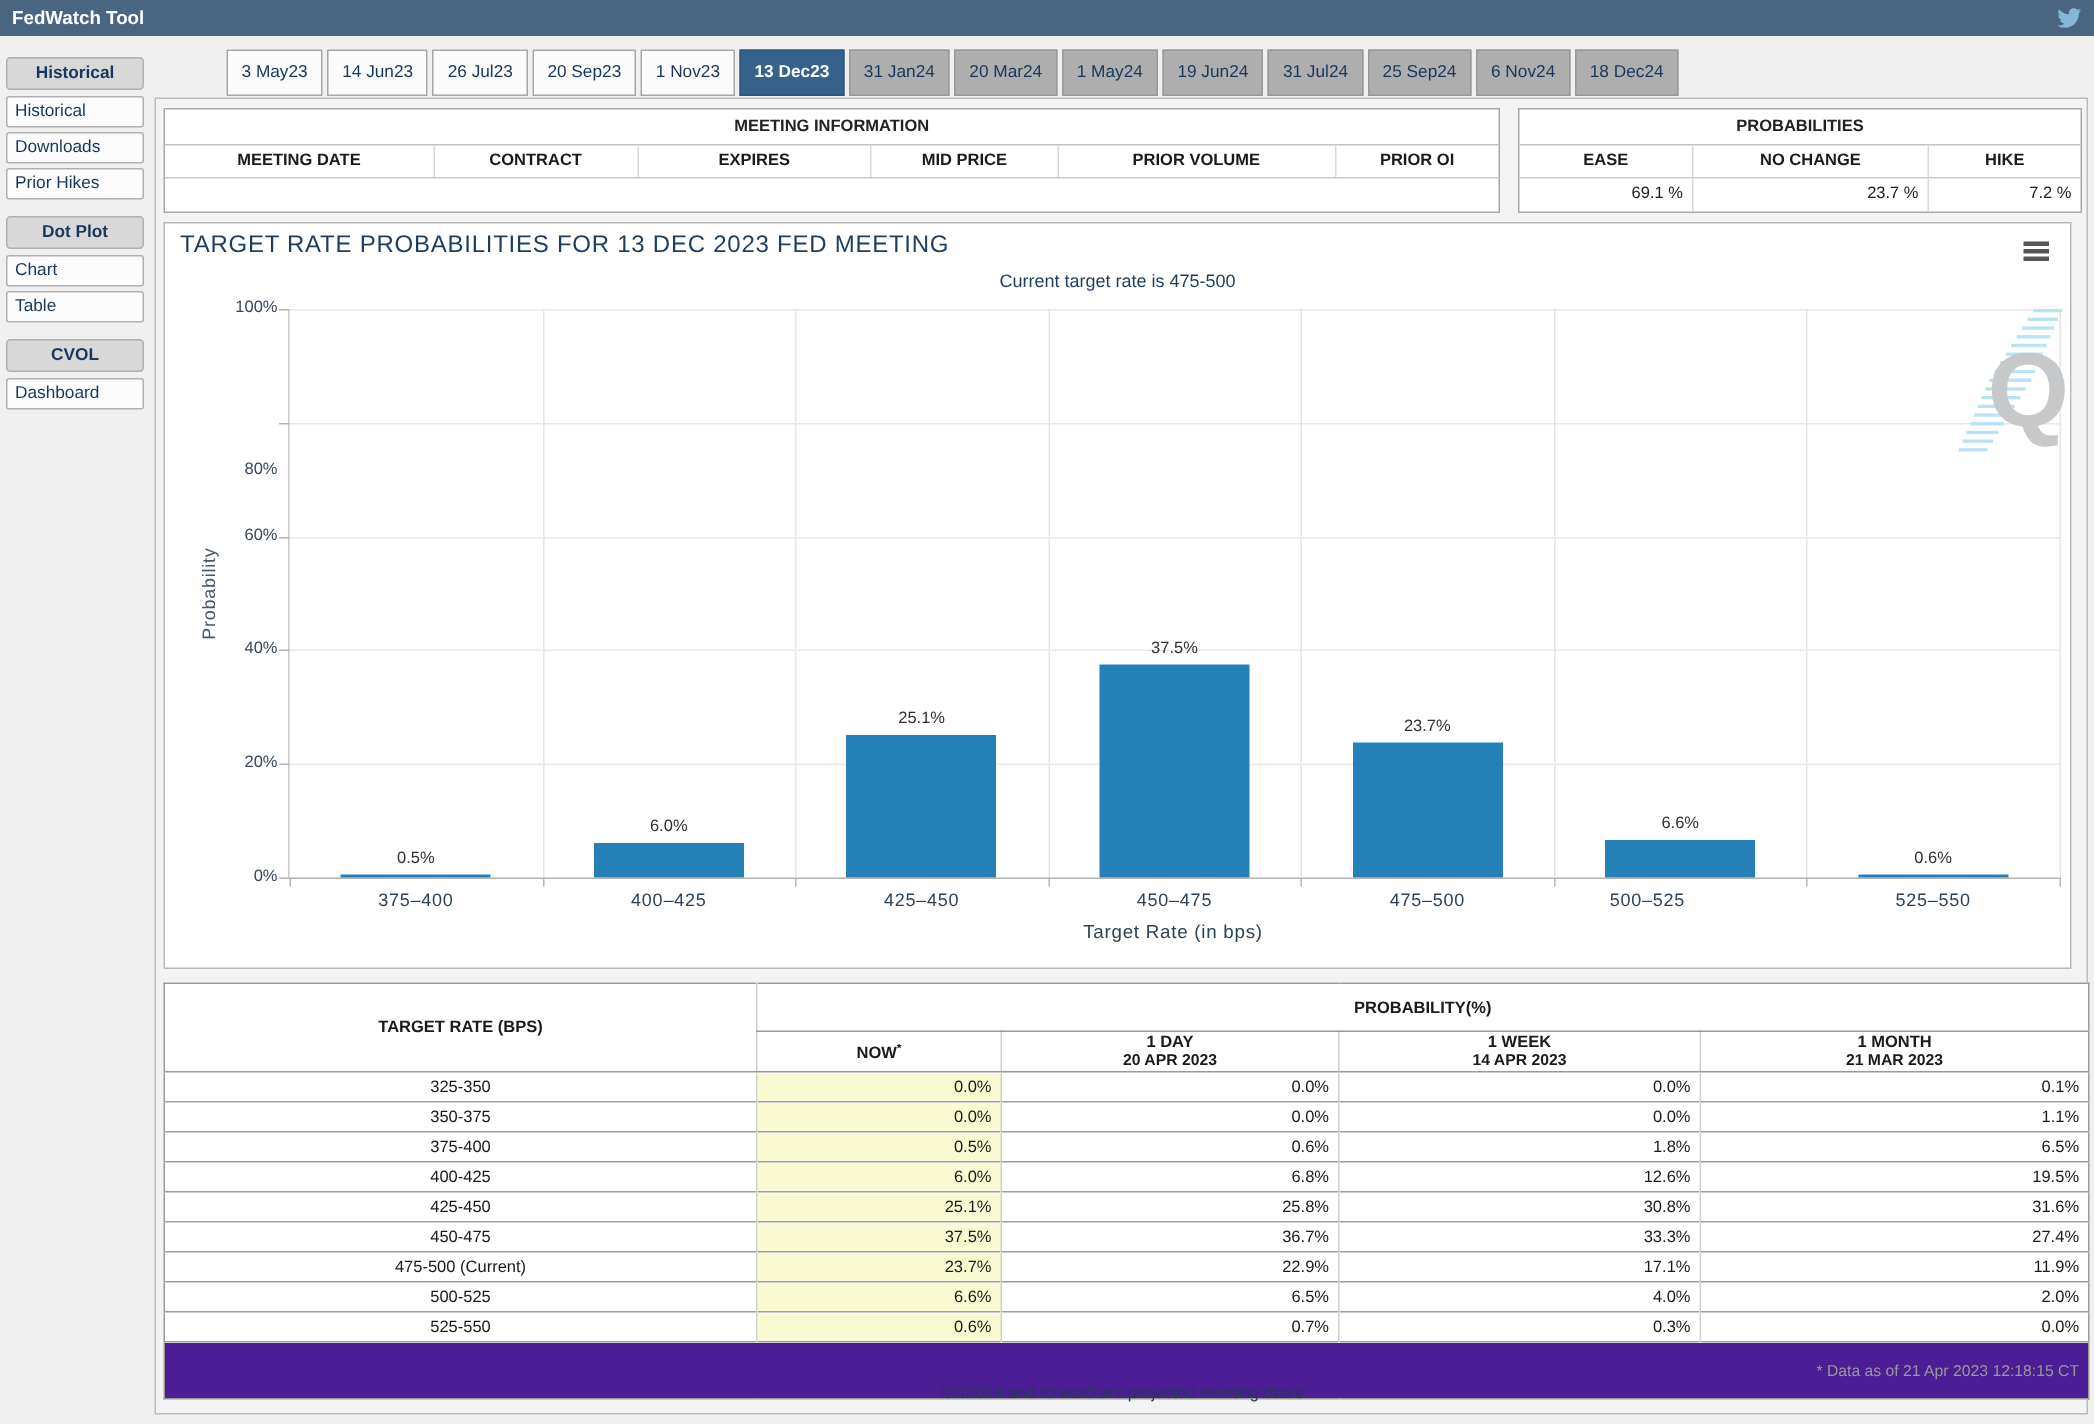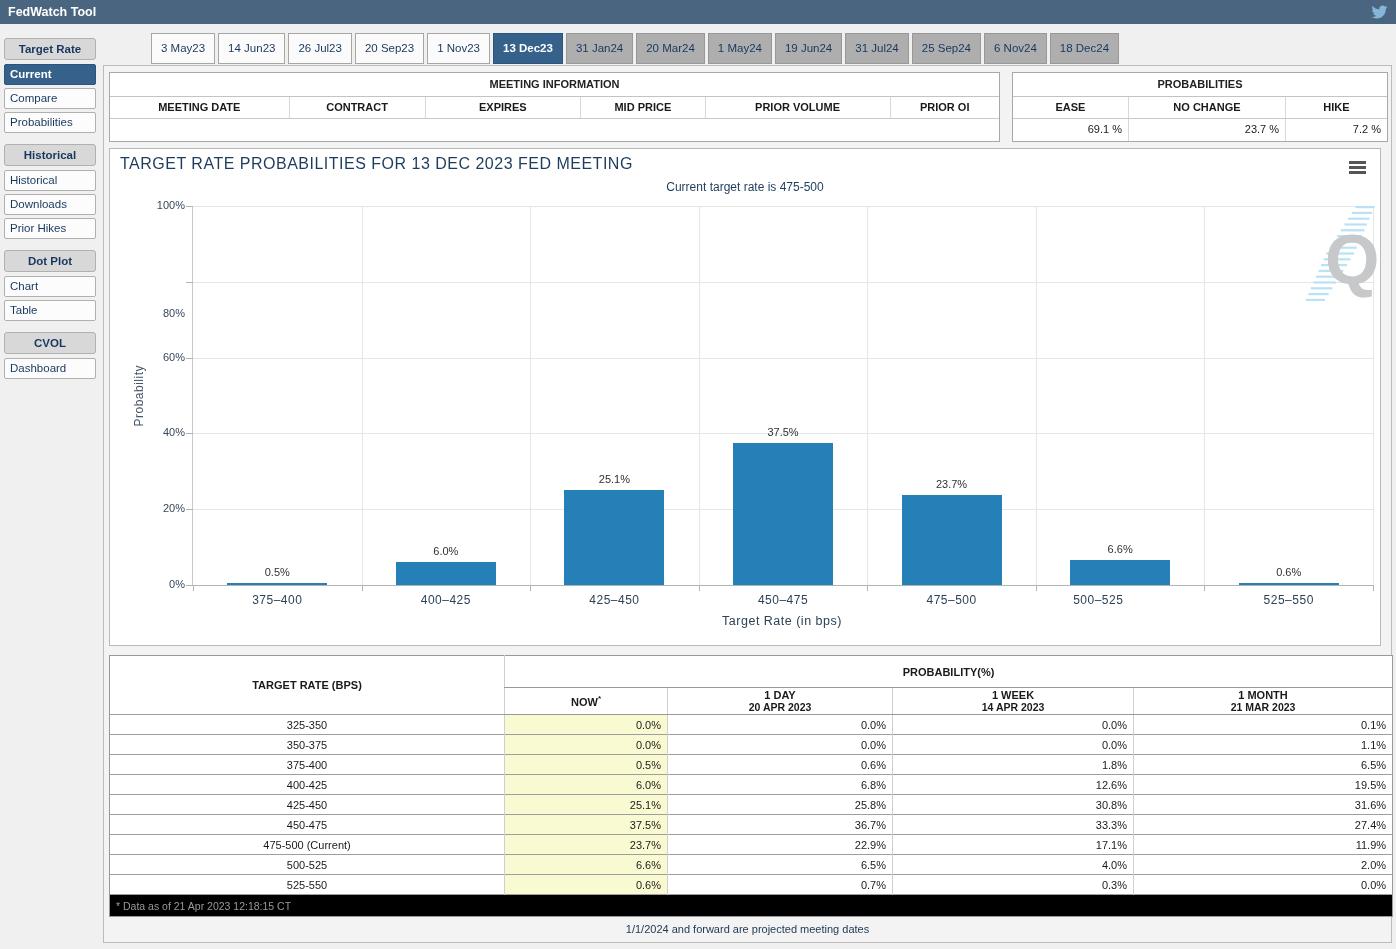--- a/index.html
+++ b/index.html
@@ -66,43 +66,37 @@
   .ptable{position:absolute;left:5px;top:589px;width:1283px;border-collapse:collapse;table-layout:fixed;background:#fff;
     font-size:11px;color:#1a1a1a;border:1px solid #999;}
   .ptable th,.ptable td{box-sizing:border-box;padding:0 6px;overflow:hidden;white-space:nowrap;}
   .ptable th{font-weight:bold;text-align:center;border-left:1px solid #cfcfcf;}
   .ptable .grp{height:32px;border-bottom:1px solid #999;}
   .ptable .sub th{height:27px;border-bottom:1px solid #999;}
   .ptable .sub .d2{font-size:10.5px;}
   .ptable td{height:20px;border-top:1px solid #9e9e9e;border-left:1px solid #cfcfcf;text-align:right;}
   .ptable td.rate{text-align:center;}
   .ptable td.now{background:var(--now-bg,#fafad2);}
-  .ptable .foot td{background:#000000;color:#999;text-align:left;font-size:10.5px;height:22px;}
+  .ptable .foot td{background:#4c1d95;color:#999;text-align:right;font-size:10.5px;height:38px;}
   .note{position:absolute;left:0;right:0;top:857px;text-align:center;font-size:11px;color:#223b55;}
   sup.star{font-size:8px;vertical-align:super;}
 </style>
 </head>
 <body>
 
 <div class="app">
 
   <div class="topbar">
     <span class="title">FedWatch Tool</span>
     <svg class="tw" viewBox="0 0 24 24">
       <path fill="#85b6d9" d="M23.954 4.569c-.885.389-1.83.654-2.825.775 1.014-.611 1.794-1.574 2.163-2.723-.951.555-2.005.959-3.127 1.184-.896-.959-2.173-1.559-3.591-1.559-2.717 0-4.92 2.203-4.92 4.917 0 .39.045.765.127 1.124C7.691 8.094 4.066 6.13 1.64 3.161c-.427.722-.666 1.561-.666 2.475 0 1.71.87 3.213 2.188 4.096-.807-.026-1.566-.248-2.228-.616v.061c0 2.385 1.693 4.374 3.946 4.827-.413.111-.849.171-1.296.171-.314 0-.615-.03-.916-.086.631 1.953 2.445 3.377 4.604 3.417-1.68 1.319-3.809 2.105-6.102 2.105-.39 0-.779-.023-1.17-.067 2.189 1.394 4.768 2.209 7.557 2.209 9.054 0 13.999-7.496 13.999-13.986 0-.209 0-.42-.015-.63.961-.689 1.8-1.56 2.46-2.548l-.047-.02z"></path>
     </svg>
   </div>
 
   <div class="sidebar" id="sidebar">
-      <div class="side-section">
-        <div class="side-header">Target Rate</div>
-        <div class="side-item selected">Current</div>
-        <div class="side-item">Compare</div>
-        <div class="side-item">Probabilities</div>
-      </div>
       <div class="side-section">
         <div class="side-header">Historical</div>
         <div class="side-item">Historical</div>
         <div class="side-item">Downloads</div>
         <div class="side-item">Prior Hikes</div>
       </div>
       <div class="side-section">
         <div class="side-header">Dot Plot</div>
         <div class="side-item">Chart</div>
         <div class="side-item">Table</div>

